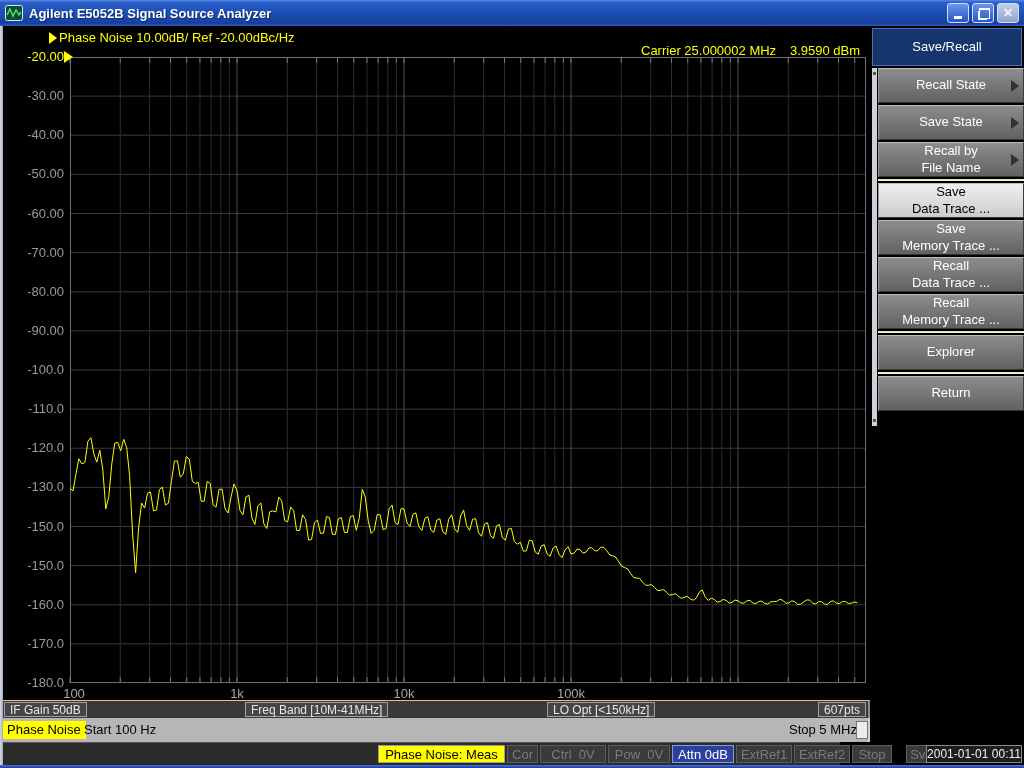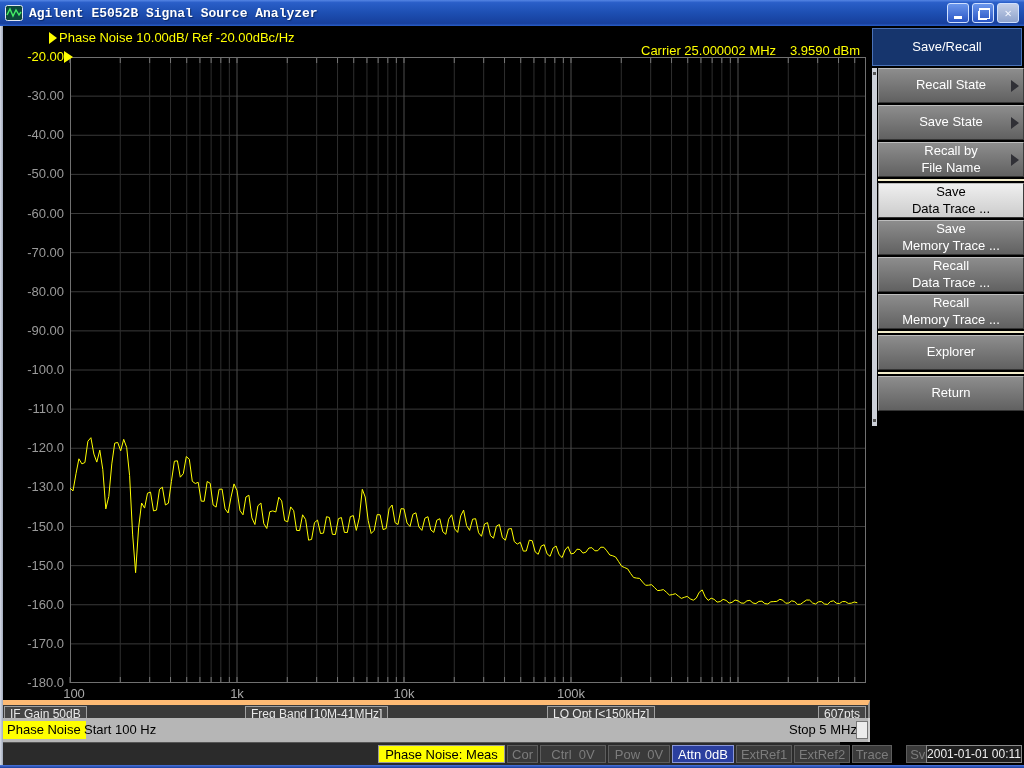--- a/index.html
+++ b/index.html
@@ -2,21 +2,21 @@
 <html><head>
 <meta charset="utf-8">
 <style>
   html,body{margin:0;padding:0;background:#000;}
   body{width:1024px;height:768px;overflow:hidden;font-family:"Liberation Sans",sans-serif;}
   .window{position:relative;width:1024px;height:768px;background:#000;}
 
   
   .titlebar{position:absolute;left:0;top:0;width:1024px;height:26px;box-sizing:border-box;
     background:linear-gradient(180deg,#5585e4 0%,#2a5ec8 10%,#1d4fb2 50%,#173f9c 90%,#2a5ec8 100%);
-    display:flex;align-items:center;padding:0 5px;z-index:50;font-family:Liberation Mono, monospace;}
+    display:flex;align-items:center;padding:0 5px;z-index:50;}
   .title-text{color:#fff;font-weight:bold;font-size:13px;margin-left:6px;text-shadow:1px 1px 1px #0a2a6a;}
   .win-btns{margin-left:auto;display:flex;gap:3px;}
   .win-btn{width:22px;height:20px;border-radius:3px;border:1px solid #cfe0ff;box-sizing:border-box;
     display:flex;align-items:center;justify-content:center;color:#fff;font-size:12px;font-weight:bold;
     background:linear-gradient(180deg,#6a96ec,#2a55c4);}
   .win-btn.close{background:linear-gradient(180deg,#c4cfe8,#8fa3cc);color:#f4f7ff;}
   .glyph-min{width:8px;height:3px;background:#fff;margin-top:9px;}
   .glyph-restore{width:9px;height:8px;border:1px solid #fff;border-top:2px solid #fff;background:transparent;margin-left:2px;box-shadow:-2px 2px 0 -1px #fff;}
   .left-edge{position:absolute;left:0;top:26px;width:3px;height:739px;background:linear-gradient(90deg,#d7dce6,#9fa8ba);z-index:40;}
 
@@ -24,21 +24,21 @@
   .trace-info{position:absolute;left:5px;top:30px;color:#ffff00;font-size:13px;display:flex;align-items:center;z-index:10;padding-left:44px;}
   .tri-right{width:0;height:0;border-top:6px solid transparent;border-bottom:6px solid transparent;border-left:8px solid #ffff00;margin-right:2px;}
   .carrier{position:absolute;top:43px;color:#ffff00;font-size:13px;z-index:10;}
   #plot-svg{position:absolute;left:0;top:0;z-index:1;}
   .ylab{position:absolute;left:0;width:64px;text-align:right;font-size:13px;color:#9a9a9a;z-index:5;}
   .ylab.ref{color:#ffff00;}
   .xlab{position:absolute;top:686px;transform:translateX(-50%);font-size:13px;color:#a8a8a8;z-index:5;}
   .ref-marker{position:absolute;left:64px;top:51px;width:0;height:0;border-top:6px solid transparent;border-bottom:6px solid transparent;border-left:9px solid #ffff00;z-index:6;}
 
   
-  .status1{position:absolute;left:0;top:700px;width:870px;height:18px;background:#393939;border-top:5px solid #fdba74;border-right:2px solid #8a8a8a;box-sizing:border-box;z-index:10;}
+  .status1{position:absolute;left:0;top:700px;width:870px;height:18px;background:#393939;border-top:1px solid #fdba74;border-right:2px solid #8a8a8a;box-sizing:border-box;z-index:10;}
   .s1item{position:absolute;top:1px;height:15px;line-height:14px;padding:0 5px;border:1px solid #a0a0a0;background:#454545;color:#e8e8e8;font-size:12px;box-sizing:border-box;white-space:pre;}
   .status2{position:absolute;left:0;top:718px;width:870px;height:24px;background:#b6b6b6;border-right:2px solid #d0d0d0;box-sizing:border-box;z-index:10;}
   .mode-chip{position:absolute;left:2px;top:3px;background:#ffff00;color:#000;padding:0 5px;font-size:13px;height:18px;line-height:18px;}
   .s2text{position:absolute;top:4px;font-size:13px;color:#000;white-space:pre;}
   .mini-box{position:absolute;left:856px;top:3px;width:12px;height:18px;background:#ececec;border:1px solid #777;box-sizing:border-box;}
 
   
   .menu-header{position:absolute;left:872px;top:28px;width:150px;height:38px;box-sizing:border-box;
     background:#16356d;border:1px solid #4a72b8;color:#fff;font-size:13px;text-align:center;line-height:36px;z-index:10;}
   .menu-strip{position:absolute;left:872px;top:68px;width:5px;height:358px;background:#ccd0d8;z-index:10;}
@@ -284,21 +284,21 @@
     </div>
 
   <div class="bbar">
     <span class="bchip yellow" style="left:378px;width:127px;">Phase Noise: Meas</span>
     <span class="bchip dim" style="left:507px;width:31px;">Cor</span>
     <span class="bchip dim" style="left:540px;width:66px;">Ctrl  0V</span>
     <span class="bchip dim" style="left:608px;width:62px;">Pow  0V</span>
     <span class="bchip blue" style="left:672px;width:62px;">Attn 0dB</span>
     <span class="bchip dim" style="left:736px;width:56px;">ExtRef1</span>
     <span class="bchip dim" style="left:794px;width:56px;">ExtRef2</span>
-    <span class="bchip dim" style="left:852px;width:40px;">Trace</span>
+    <span class="bchip dim" style="left:852px;width:40px;">Stop</span>
     <span class="bchip dim" style="left:894px;width:30px;margin-left:12px;">Svc</span>
     <span class="bchip date" style="left:926px;width:96px;font-size:12px;">2001-01-01 00:11</span>
   </div>
   <div class="bottom-edge"></div>
   <div class="left-edge"></div>
 
   <div class="titlebar">
     <svg width="18" height="16">
       <rect x="0.5" y="0.5" width="17" height="15" rx="2" fill="#0d4a3a" stroke="#dfe6f2"></rect>
       <polyline points="2,10 5,4 8,11 11,5 14,10 16,7" fill="none" stroke="#44ee66" stroke-width="1.4"></polyline>

